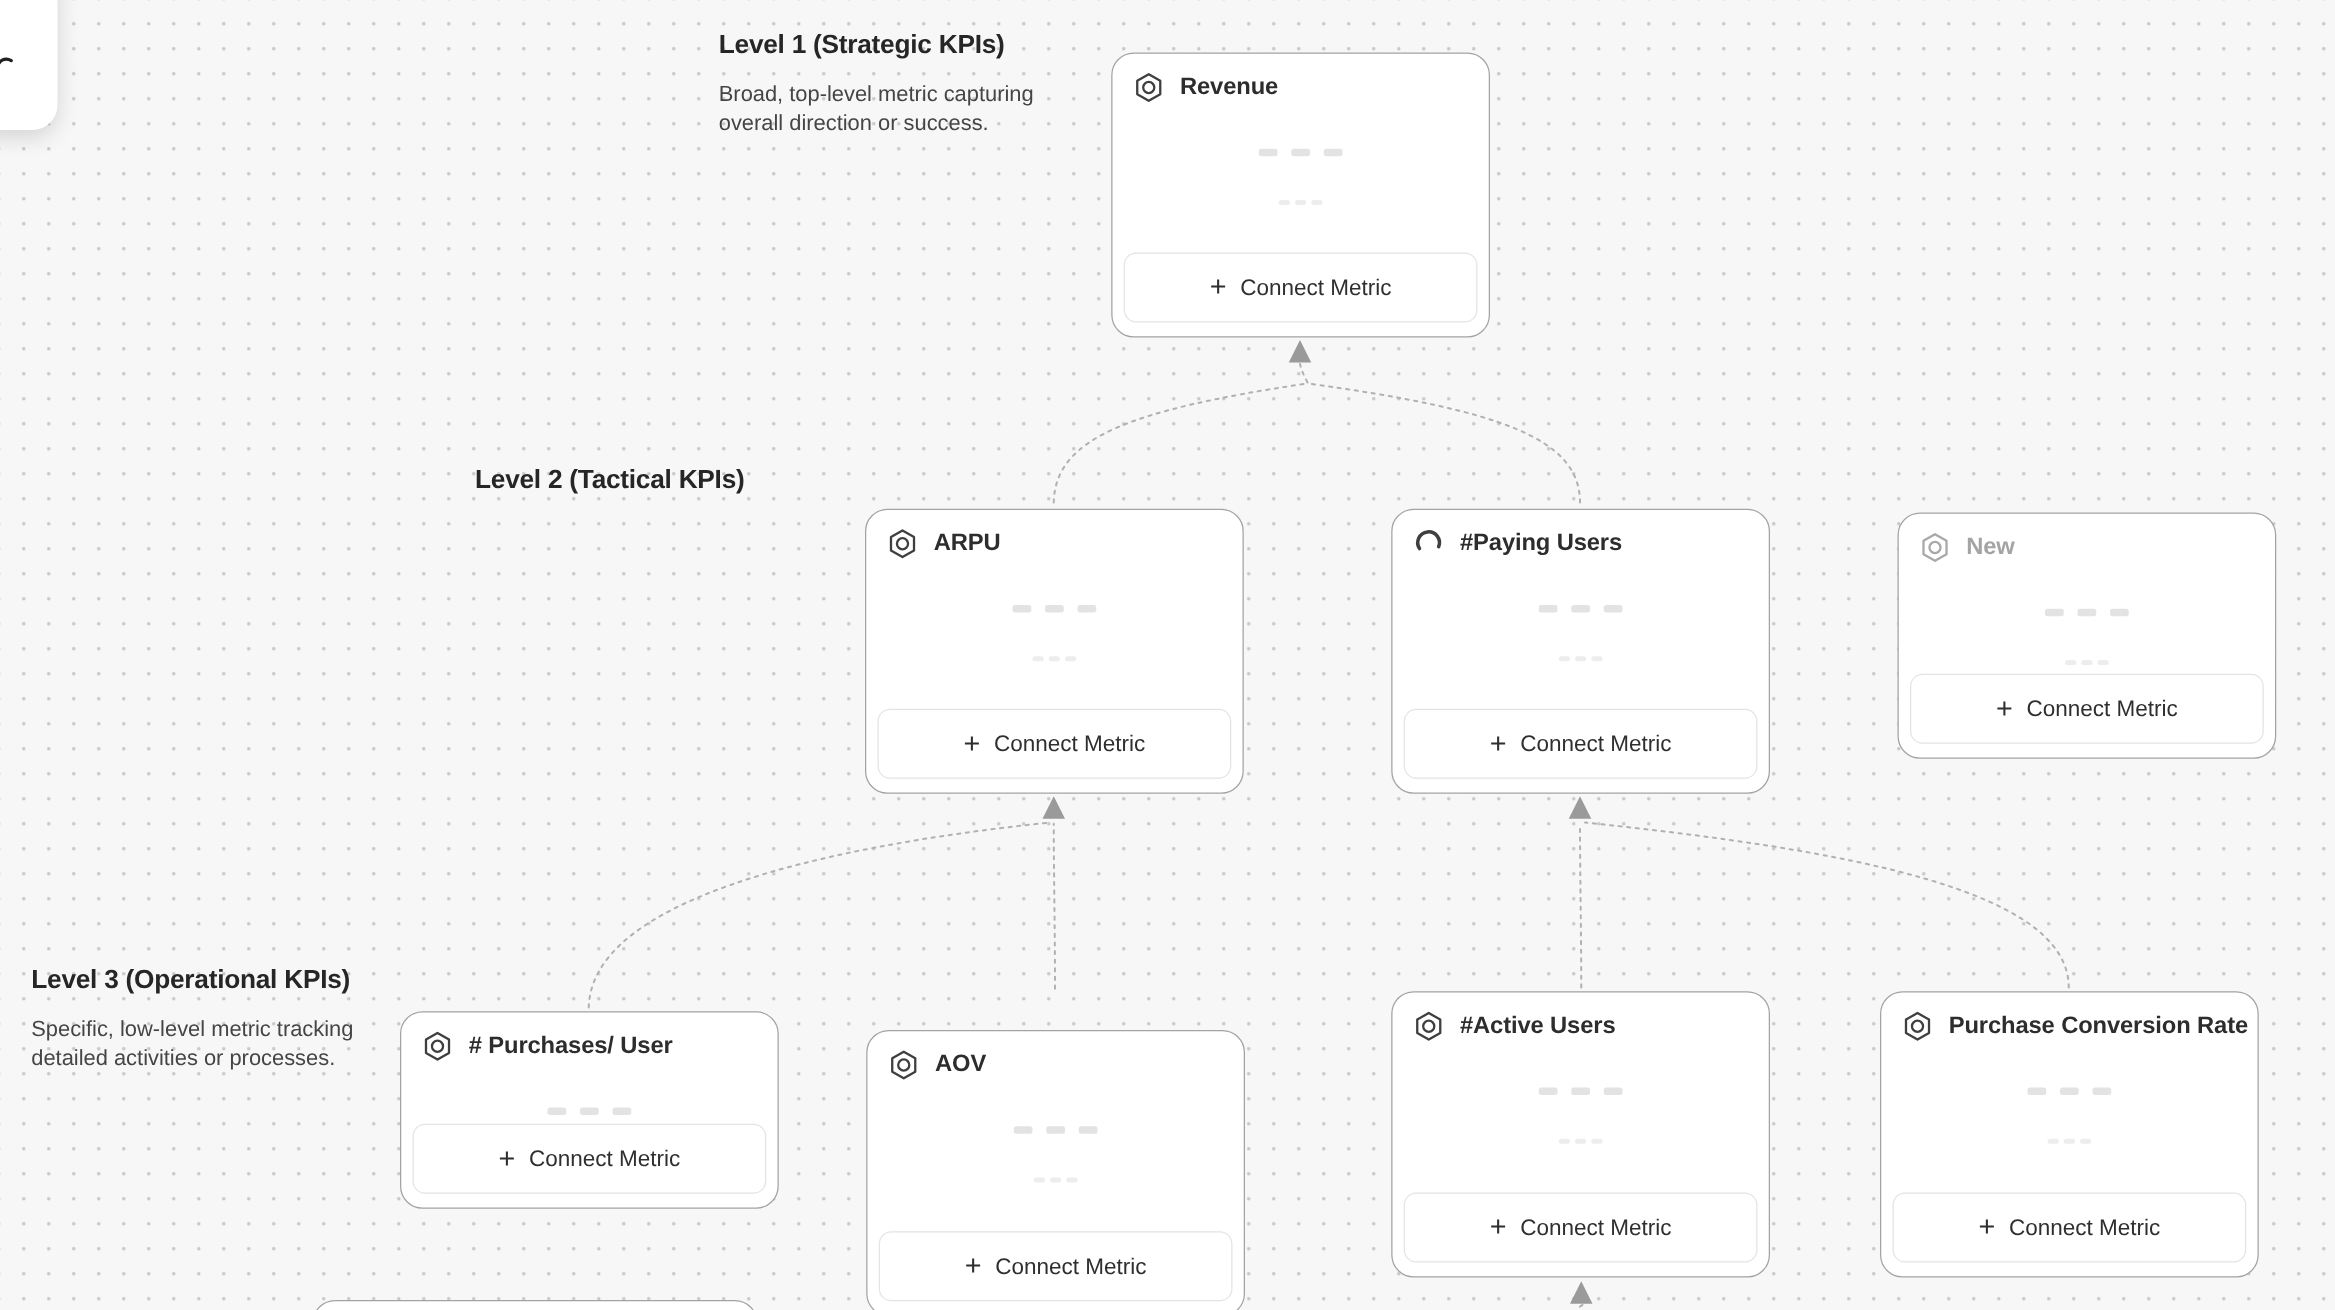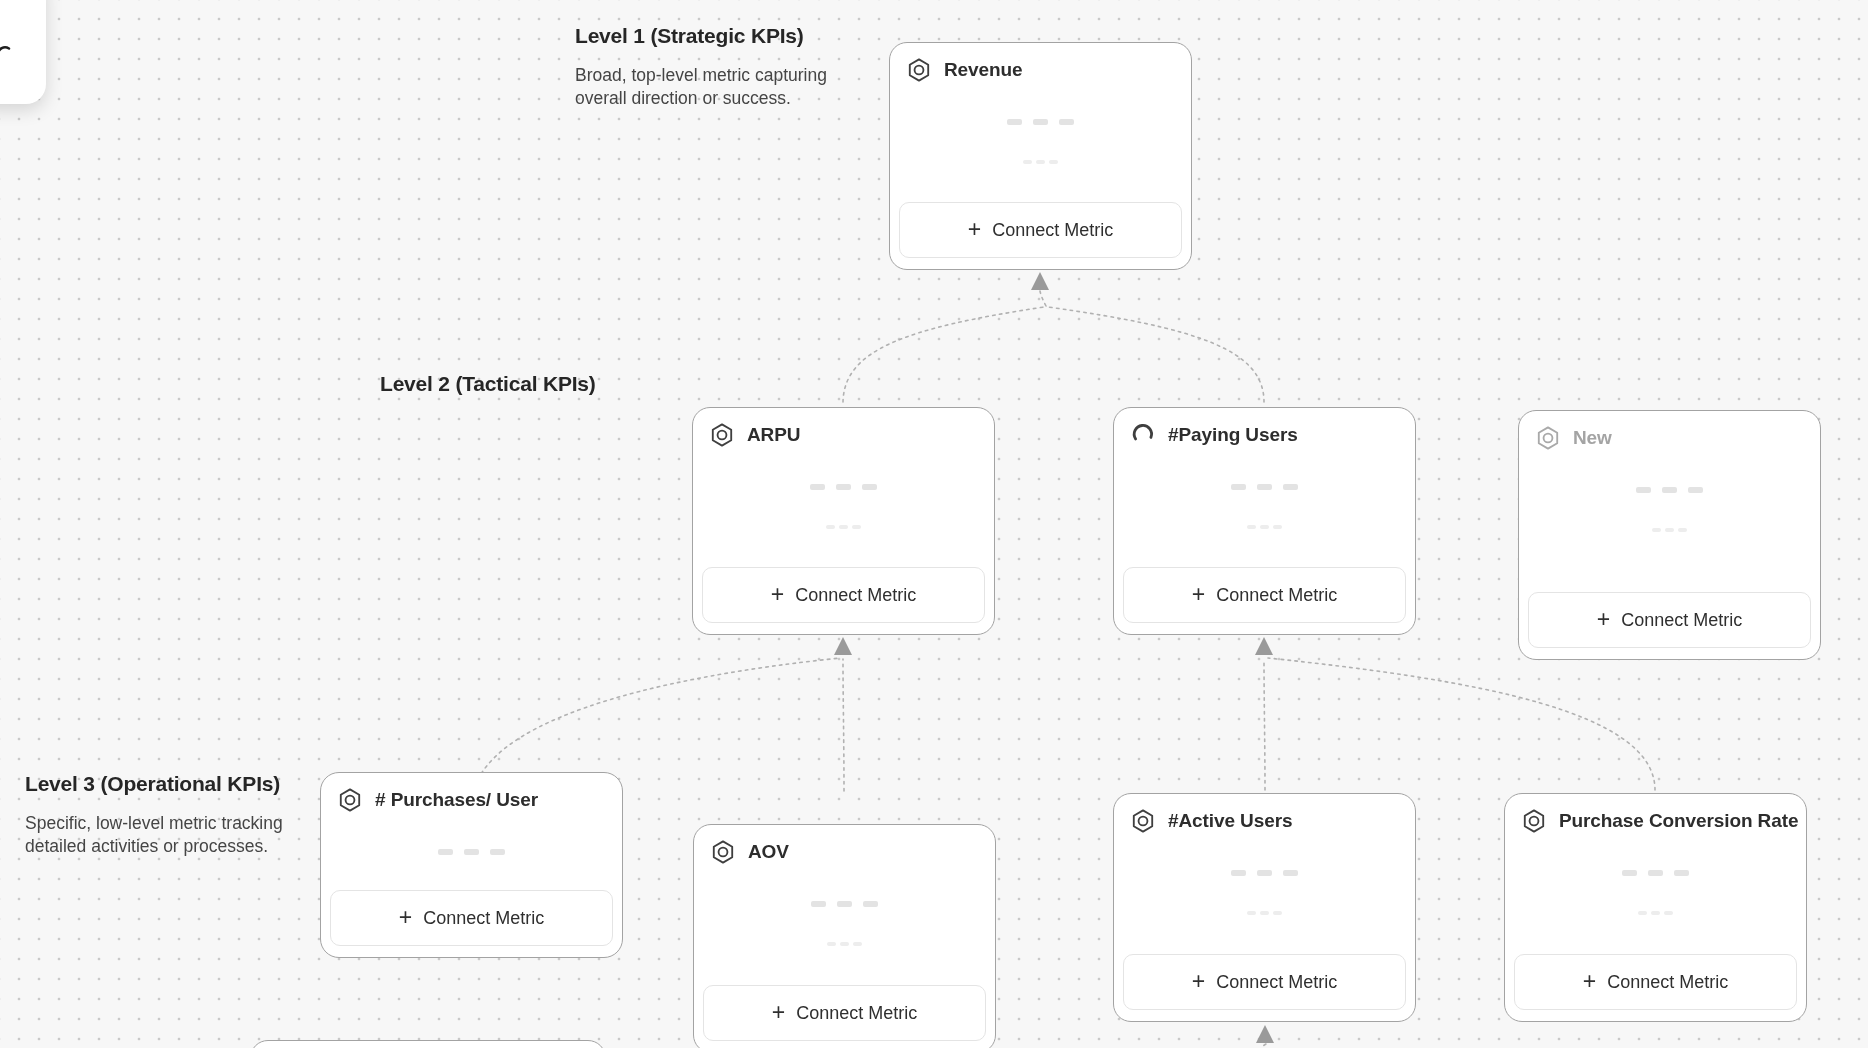--- a/index.html
+++ b/index.html
@@ -155,21 +155,21 @@
       <i></i>
       <i></i>
       <i></i>
     </div>
   <button class="connect">
     <span class="plus">+</span>
     <span>Connect Metric</span>
   </button>
 </div>
 
-<div class="card muted" style="left:1518px;top:410px;height:250px;">
+<div class="card muted" style="left:1518px;top:410px;height:197px;">
   <div class="head">
     <svg class="icon" viewBox="0 0 24 24">
       <path d="M12 2.2 L20.5 7.1 L20.5 16.9 L12 21.8 L3.5 16.9 L3.5 7.1 Z" fill="none" stroke="currentColor" stroke-width="1.7" stroke-linejoin="round"></path>
       <circle cx="12" cy="12" r="4.1" fill="none" stroke="currentColor" stroke-width="1.7"></circle>
     </svg>
     <span class="card-title">New</span>
   </div>
   <div class="skel-row1">
       <i></i>
       <i></i>
@@ -179,21 +179,21 @@
       <i></i>
       <i></i>
       <i></i>
     </div>
   <button class="connect">
     <span class="plus">+</span>
     <span>Connect Metric</span>
   </button>
 </div>
 
-<div class="card" style="left:320px;top:772px;height:186px;border-radius:19px;">
+<div class="card" style="left:320px;top:809px;height:158px;">
   <div class="head">
     <svg class="icon" viewBox="0 0 24 24">
       <path d="M12 2.2 L20.5 7.1 L20.5 16.9 L12 21.8 L3.5 16.9 L3.5 7.1 Z" fill="none" stroke="currentColor" stroke-width="1.7" stroke-linejoin="round"></path>
       <circle cx="12" cy="12" r="4.1" fill="none" stroke="currentColor" stroke-width="1.7"></circle>
     </svg>
     <span class="card-title"># Purchases/ User</span>
   </div>
   <div class="skel-row1">
       <i></i>
       <i></i>

